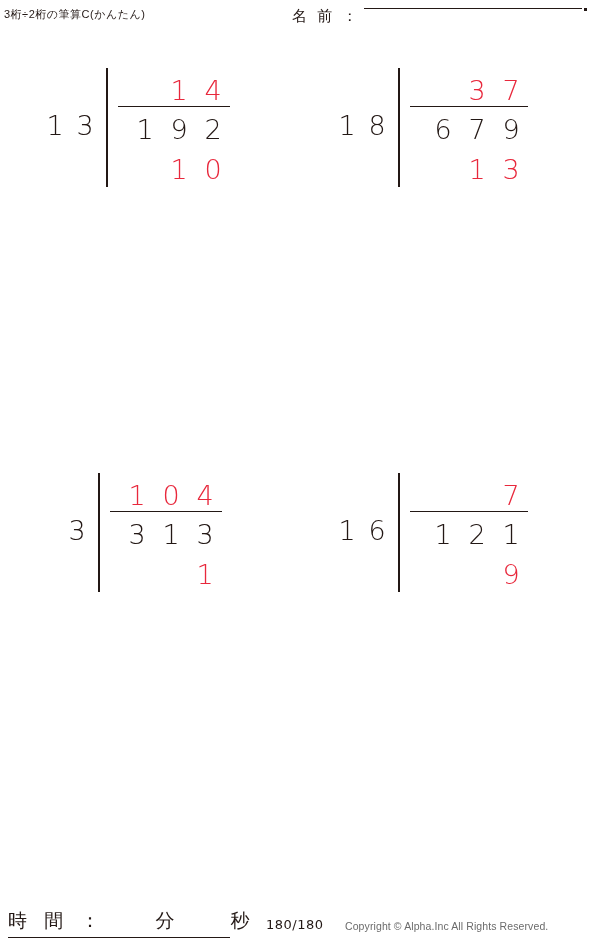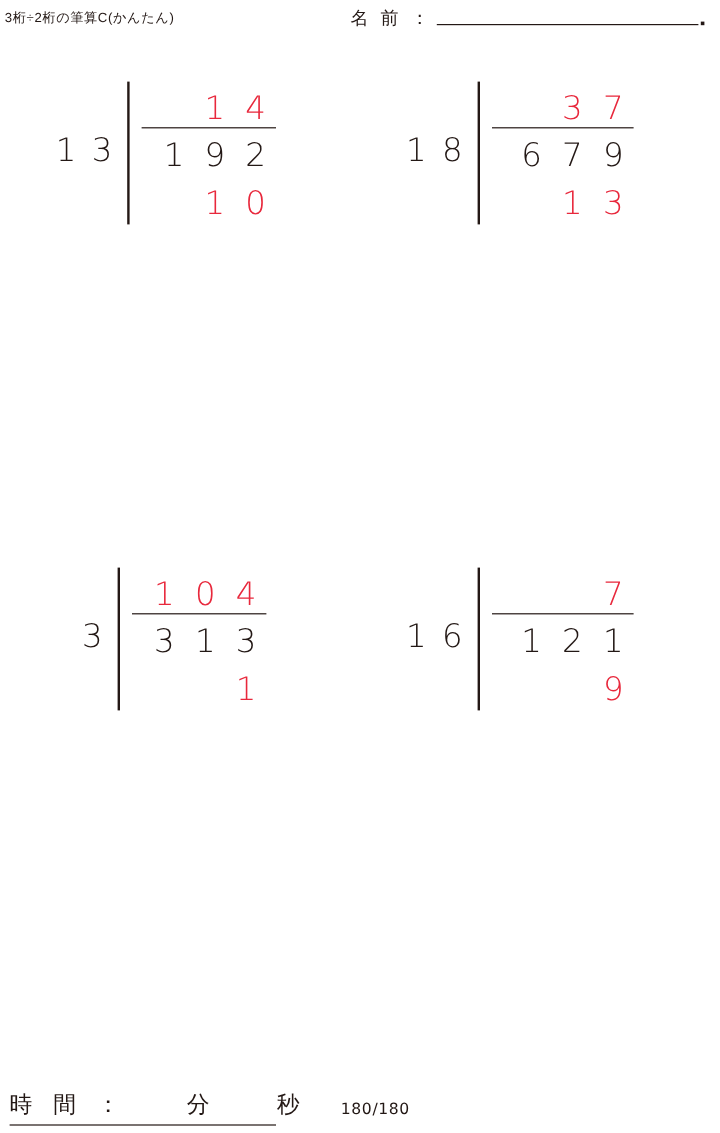--- a/index.html
+++ b/index.html
@@ -24,21 +24,20 @@
     font-size: 11px;
     letter-spacing: 0.5px;
     color: #231815;
     white-space: nowrap;
   }
   .name-block {
     position: absolute;
     left: 292px;
     top: 8px;
     display: flex;
-    align-items: flex-end;
     white-space: nowrap;
   }
   .name-label {
     font-size: 15px;
     letter-spacing: 3px;
     color: #231815;
     line-height: 1;
   }
   .name-rule {
     width: 218px;
@@ -145,21 +144,21 @@
     padding-bottom: 3px;
   }
   .time-label {
     font-size: 19px;
     letter-spacing: 6px;
     color: #231815;
     white-space: nowrap;
   }
   .page-number {
     position: absolute;
-    left: 284px;
+    left: 266px;
     top: 17px;
     font-size: 13px;
     letter-spacing: 0.5px;
     color: #231815;
     font-family: "DejaVu Sans", sans-serif;
   }
   .copyright {
     position: absolute;
     left: 345px;
     top: 20px;
@@ -289,13 +288,14 @@
     </div>
   </div>
 
 </div>
 
 <div class="footer">
   <div class="time-block">
     <span class="time-label">時 間 ：　　分　　秒</span>
   </div>
   <div class="page-number">180/180</div>
+  <div class="copyright">Copyright © Alpha.Inc All Rights Reserved.</div>
 </div>
 
 </body></html>

